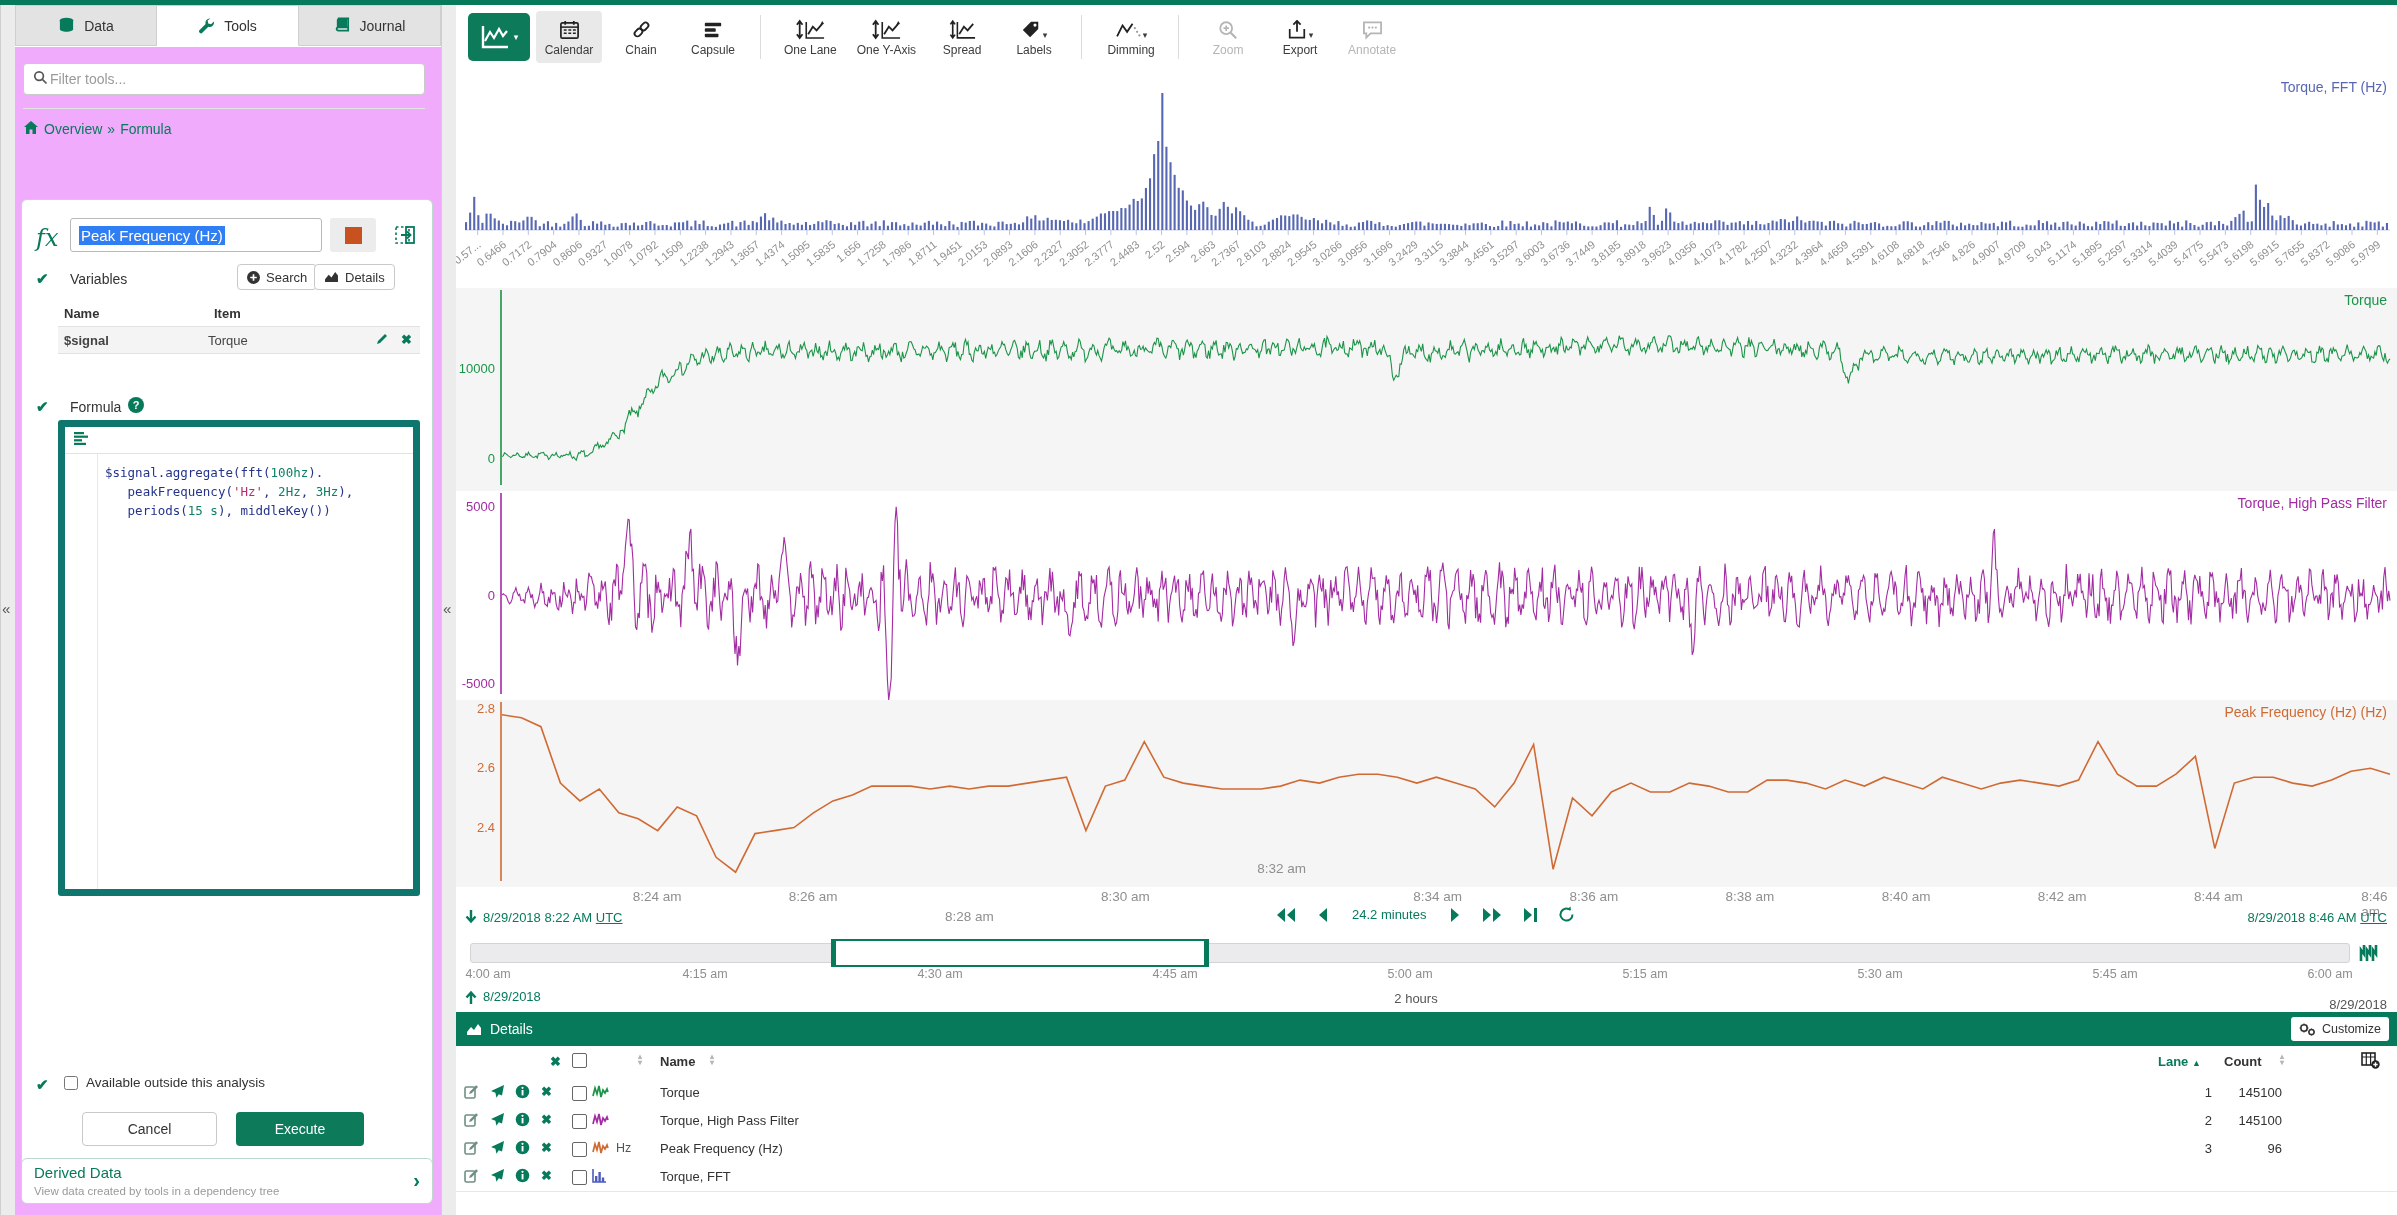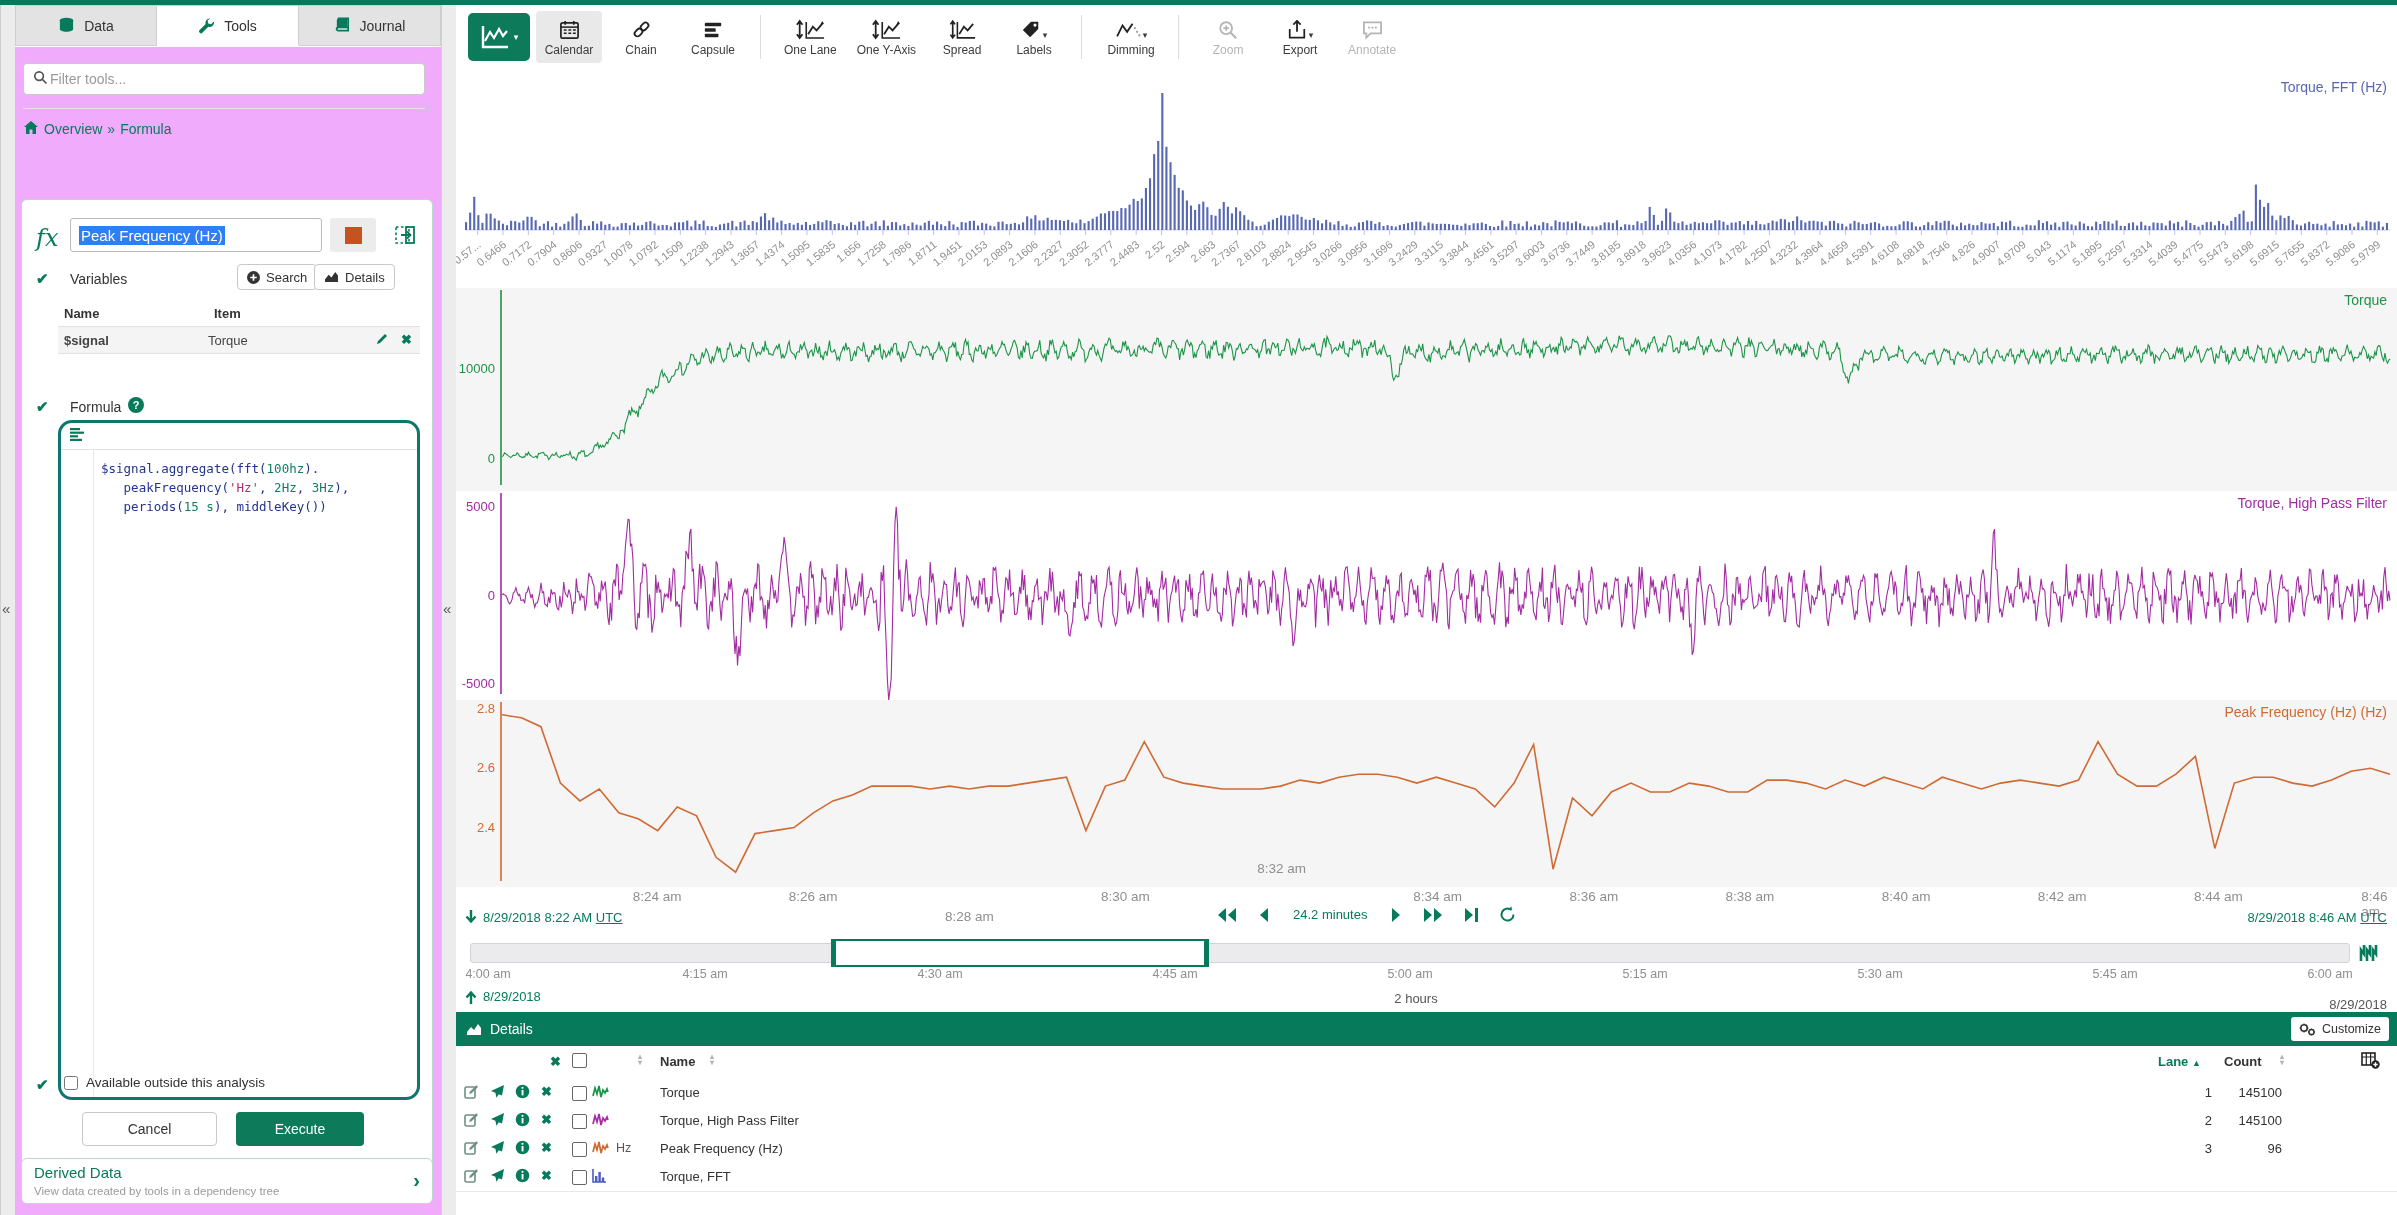--- a/index.html
+++ b/index.html
@@ -46,21 +46,21 @@
   #var-head{left:42px;top:106px;width:356px;display:flex;font-weight:bold;font-size:13px;color:#333;}
   #var-head .c1{width:150px;} 
   #var-row{left:36px;top:126px;width:362px;height:26px;background:#f4f4f4;border-top:1px solid #e2e2e2;border-bottom:1px solid #e2e2e2;
      display:flex;align-items:center;font-size:13px;}
   #var-row .c1{width:150px;padding-left:6px;font-weight:bold;box-sizing:border-box;}
   #var-row .icons{margin-left:auto;display:flex;gap:12px;padding-right:8px;}
   #formula-check{left:14px;top:198px;}
   #formula-title{left:48px;top:199px;font-size:14px;color:#333;}
   #help-badge{left:106px;top:197px;width:16px;height:16px;border-radius:8px;background:#077a5b;color:#fff;
      font-size:11px;font-weight:bold;display:flex;align-items:center;justify-content:center;cursor:pointer;}
-  #editor{left:36px;top:220px;width:362px;height:680px;border:3px solid #0f766e;border-radius:14px;box-sizing:border-box;background:#fff;}
+  #editor{left:36px;top:220px;width:362px;height:476px;border:7px solid #0f766e;border-radius:3px;box-sizing:border-box;background:#fff;}
   #editor-bar{position:absolute;left:0;top:0;width:100%;height:27px;border-bottom:1px solid #e3e3e3;display:flex;align-items:center;padding-left:8px;box-sizing:border-box;}
   #editor-gutter{position:absolute;left:32px;top:27px;bottom:0;width:1px;background:#e8e8e8;}
   #code{position:absolute;left:40px;top:36px;font-family:"DejaVu Sans Mono",monospace;font-size:12.5px;line-height:19px;white-space:pre;color:#24348c;}
   #code .num{color:#0e8066;} #code .str{color:#bb2d6e;}
   #avail-check{left:14px;top:876px;}
   #avail-row{left:42px;top:875px;display:flex;align-items:center;gap:8px;font-size:13.5px;color:#333;}
   #avail-row input{width:14px;height:14px;margin:0;cursor:pointer;}
   #cancel-btn{left:60px;top:912px;width:135px;height:34px;background:#fff;border:1px solid #c9c9c9;border-radius:4px;
      font-size:14px;color:#333;cursor:pointer;font-family:"Liberation Sans",sans-serif;}
   #execute-btn{left:214px;top:912px;width:128px;height:34px;background:#0d7a5a;border:none;border-radius:4px;
@@ -88,21 +88,21 @@
   .lane{left:0;width:1941px;}
   .lane svg{position:absolute;left:0;top:0;}
   .lane-title{position:absolute;right:10px;top:4px;font-size:14px;}
   .ylab{position:absolute;font-size:13px;text-align:right;width:40px;}
   
   .xlab{position:absolute;font-size:13.5px;color:#8f8f8f;transform:translateX(-50%);}
   
   #tb-left{left:9px;top:905px;color:#077a5b;font-size:13px;display:flex;gap:6px;align-items:center;}
   #tb-left u,#tb-right u{text-decoration:underline;}
   #tb-right{right:10px;top:905px;color:#077a5b;font-size:13px;}
-  #tb-nav{left:760px;top:901px;display:flex;align-items:center;gap:20px;}
+  #tb-nav{left:819px;top:901px;display:flex;align-items:center;gap:20px;}
   #tb-nav .nbtn{cursor:pointer;display:flex;align-items:center;}
   #tb-nav .dur{color:#077a5b;font-size:13px;margin:0 4px;}
   
   #ov-track{left:14px;top:938px;width:1880px;height:20px;background:#ebebee;border:1px solid #d4d4d8;border-radius:3px;box-sizing:border-box;}
   #ov-window{top:934px;height:28px;background:#fff;border:2px solid #077a5b;box-sizing:border-box;cursor:grab;}
   .ov-handle{position:absolute;top:-2px;width:5px;height:28px;background:#077a5b;cursor:ew-resize;}
   #ov-live{left:1902px;top:938px;cursor:pointer;}
   .ov-lab{position:absolute;top:962px;font-size:12.5px;color:#8f8f8f;transform:translateX(-50%);}
   #ov-date-l{left:9px;top:984px;color:#077a5b;font-size:13px;display:flex;gap:6px;align-items:center;}
   #ov-dur{left:0;top:986px;width:1920px;text-align:center;font-size:13px;color:#555;}

